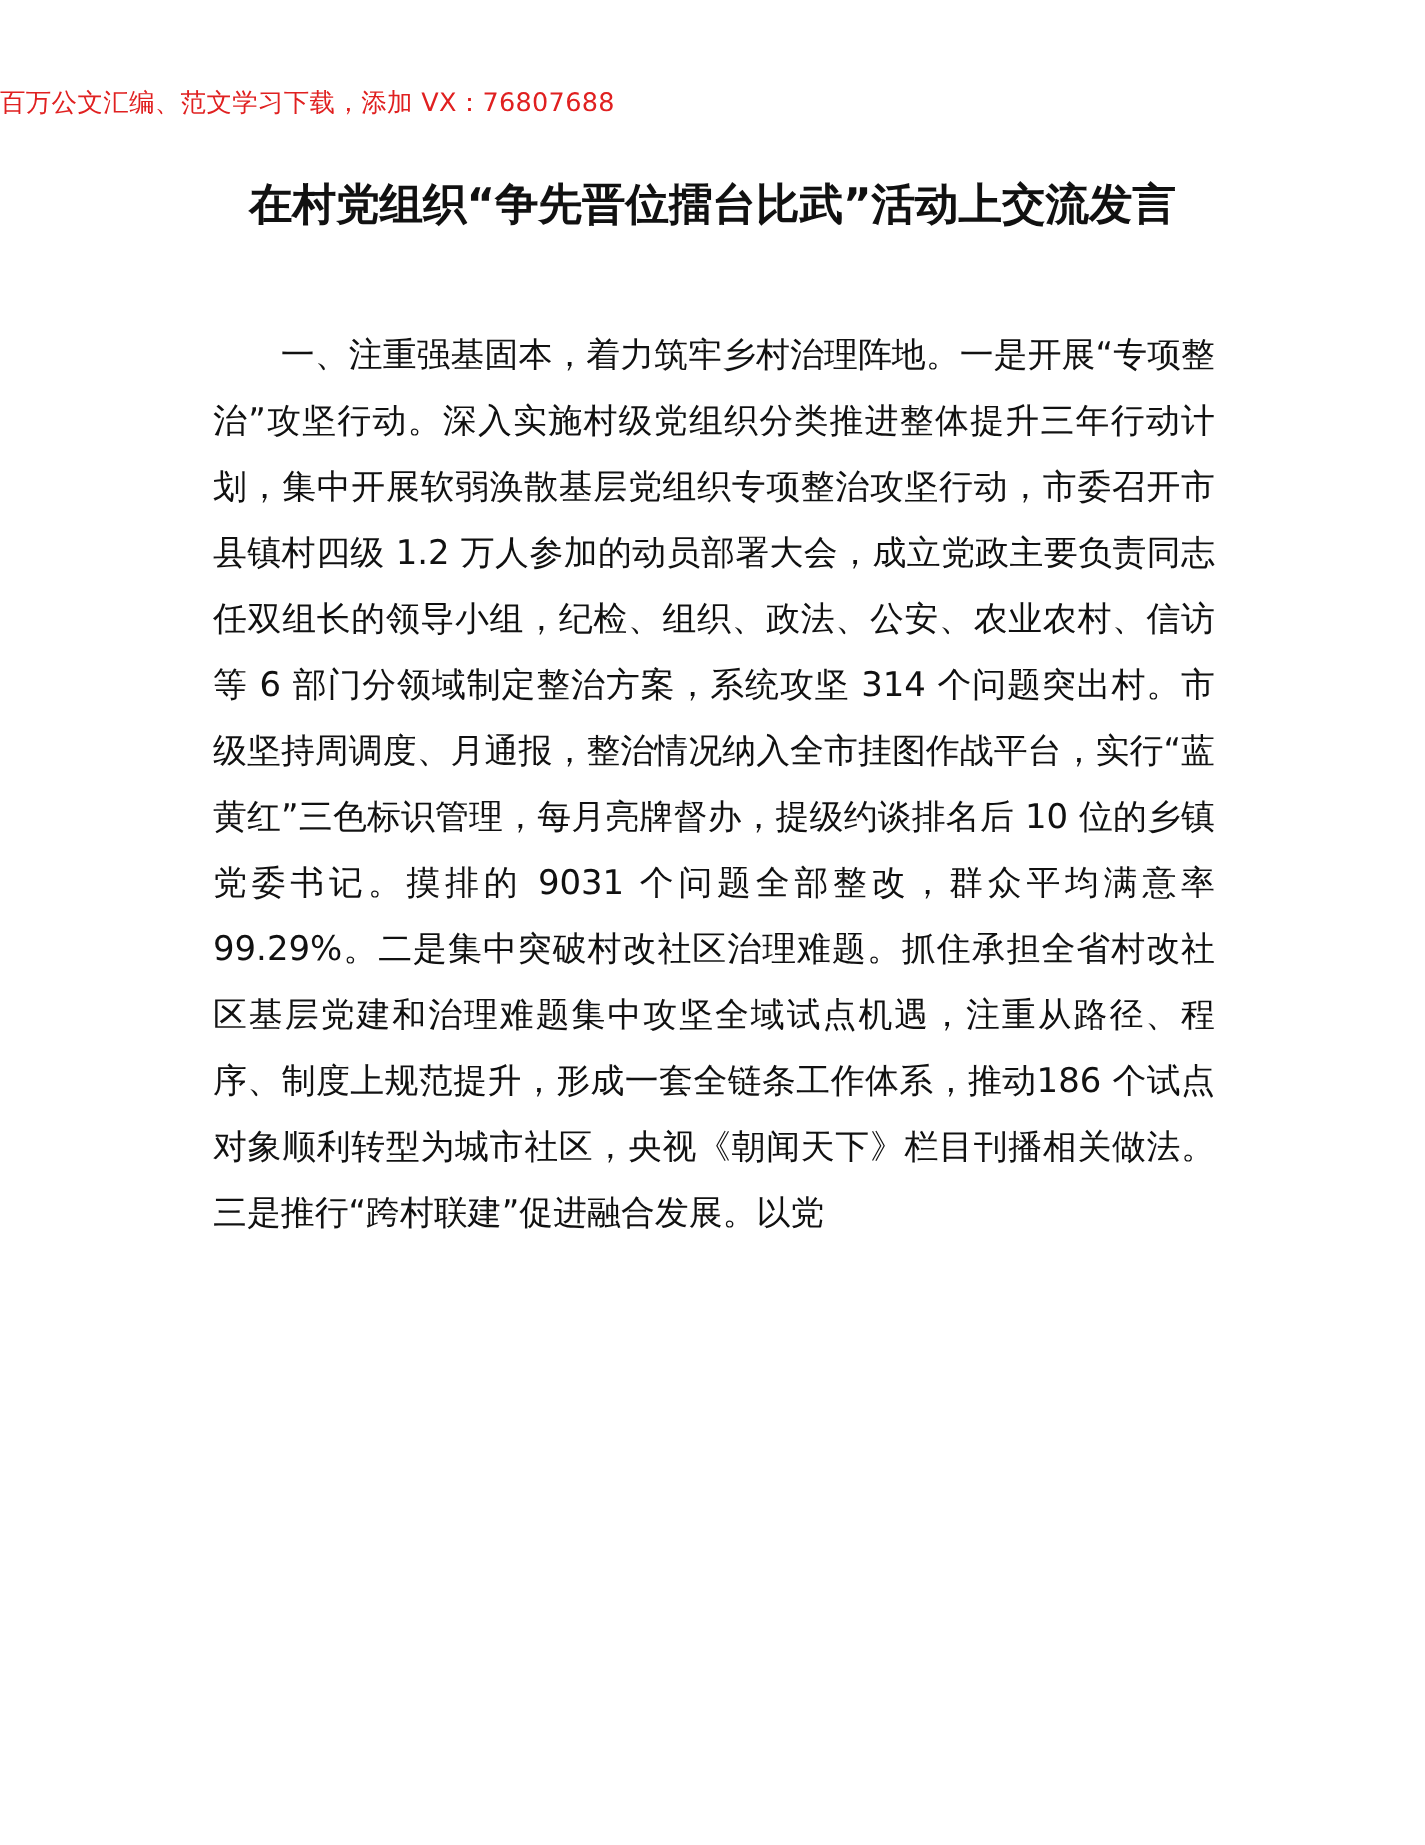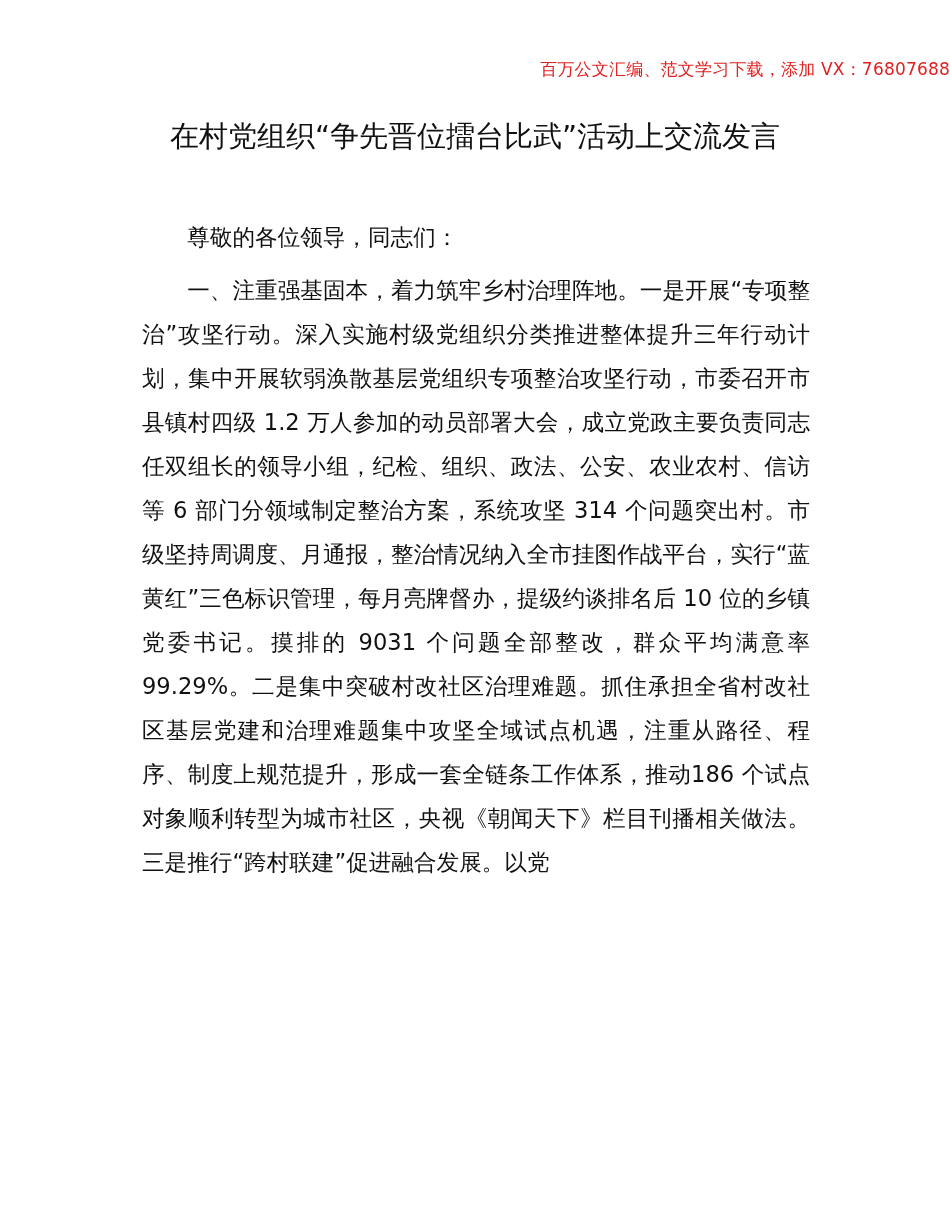--- a/index.html
+++ b/index.html
@@ -20,37 +20,37 @@
     left: 0; top: 0;
     width: 950px;
     height: 1230px;
     background: #ffffff;
   }
   .watermark-header {
     position: absolute;
     top: 56px;
     left: 0;
     width: 950px;
-    text-align: right;
+    text-align: left;
     font-size: 17px;
     line-height: 26px;
     color: #e02020;
     letter-spacing: 0.2px;
   }
   .title {
     position: absolute;
     top: 114px;
     left: 130px;
     width: 690px;
     text-align: center;
     font-size: 29px;
     line-height: 44px;
     color: #111111;
     margin: 0;
-    font-weight: normal;
+    font-weight: bold;
   }
   .body-text {
     position: absolute;
     top: 215px;
     left: 142px;
     width: 668px;
     font-size: 22.6px;
     line-height: 44px;
     color: #111111;
   }
@@ -70,17 +70,16 @@
 </head>
 <body>
 
 <div class="page">
 
   <div class="watermark-header">百万公文汇编、范文学习下载，添加 VX：76807688</div>
 
   <h1 class="title">在村党组织“争先晋位擂台比武”活动上交流发言</h1>
 
   <div class="body-text">
-    <p class="greeting">尊敬的各位领导，同志们：</p>
     <p class="para">一、注重强基固本，着力筑牢乡村治理阵地。一是开展“专项整治”攻坚行动。深入实施村级党组织分类推进整体提升三年行动计划，集中开展软弱涣散基层党组织专项整治攻坚行动，市委召开市县镇村四级 1.2 万人参加的动员部署大会，成立党政主要负责同志任双组长的领导小组，纪检、组织、政法、公安、农业农村、信访等 6 部门分领域制定整治方案，系统攻坚 314 个问题突出村。市级坚持周调度、月通报，整治情况纳入全市挂图作战平台，实行“蓝黄红”三色标识管理，每月亮牌督办，提级约谈排名后 10 位的乡镇党委书记。摸排的 9031 个问题全部整改，群众平均满意率99.29%。二是集中突破村改社区治理难题。抓住承担全省村改社区基层党建和治理难题集中攻坚全域试点机遇，注重从路径、程序、制度上规范提升，形成一套全链条工作体系，推动186 个试点对象顺利转型为城市社区，央视《朝闻天下》栏目刊播相关做法。三是推行“跨村联建”促进融合发展。以党</p>
   </div>
 
 </div>
 
 </body></html>

